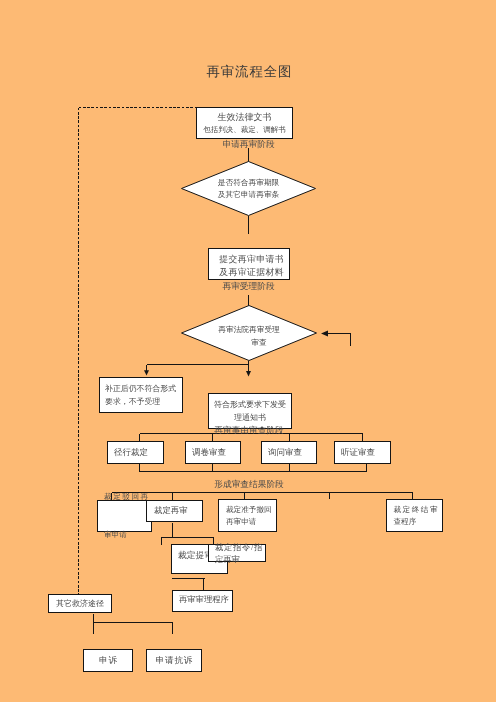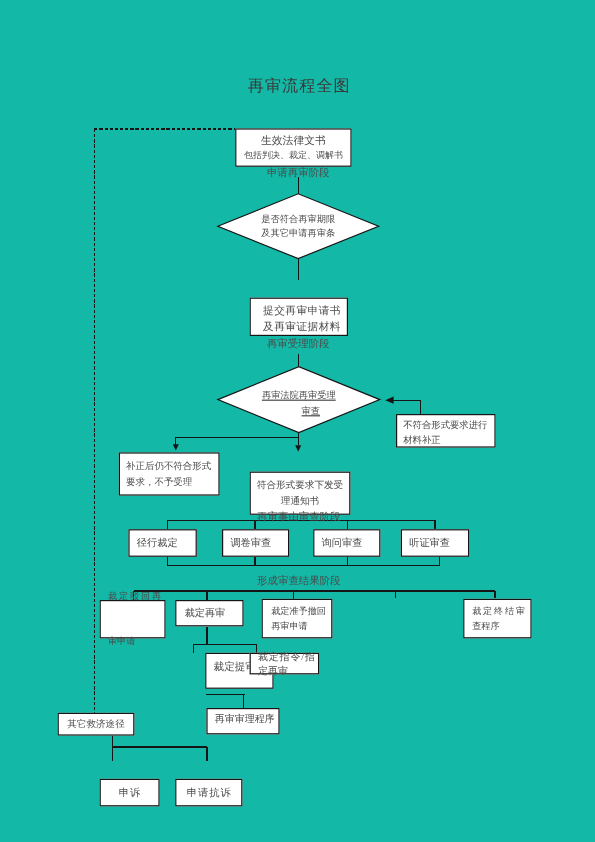--- a/index.html
+++ b/index.html
@@ -1,17 +1,17 @@
 <!DOCTYPE html>
 <html><head>
 <meta charset="utf-8">
 <title>再审流程全图</title>
 <style>
   html,body{margin:0;padding:0;background:#ffffff;}
-  #page{position:relative;width:496px;height:702px;background:#14b8a6;overflow:hidden;
+  #page{position:relative;width:496px;height:702px;background:#fdba74;overflow:hidden;
         font-family:"Liberation Serif",serif;
         -webkit-font-smoothing:antialiased;text-rendering:geometricPrecision;}
   .title{position:absolute;left:0;top:65px;width:496px;text-align:center;color:#3a3a3a;
          font-size:13.4px;line-height:14px;letter-spacing:0.9px;text-indent:2.8px;}
   .box{position:absolute;box-sizing:border-box;border:1px solid #151515;background:#fff;
        display:flex;flex-direction:column;justify-content:center;
        color:#4a4a4a;font-size:7.6px;}
   .box .l{display:block;line-height:11.8px;white-space:nowrap;}
   .ctr{align-items:center;text-align:center;margin-top:15px;}
   .lft{align-items:flex-start;text-align:left;}
@@ -72,30 +72,26 @@
 
   <div class="box ctr" style="left:208px;top:233px;width:82px;height:32px;padding-top:4px;padding-left:5px;">
     <span class="l" style="font-size:8.9px;line-height:13px;letter-spacing:0.4px;padding-left:0.4px;">提交再审申请书</span>
     <span class="l" style="font-size:8.9px;line-height:13px;letter-spacing:0.4px;padding-left:0.4px;">及再审证据材料</span>
   </div>
 
   <div class="dm" style="left:181px;top:305px;width:136px;height:56px;">
     <svg width="136" height="56" viewBox="0 0 136 56">
         <polygon points="0.5,28 68,0.5 135.5,28 68,55.5" fill="#fff" stroke="#151515" stroke-width="1"></polygon>
       </svg>
-    <div class="txt" style="padding-top:2.5px;text-decoration:underline;">
+    <div class="txt" style="padding-top:2.5px;">
       <span class="l" style="line-height:13px;">再审法院再审受理</span>
       <span class="l" style="line-height:13px;margin-left:20px;">审查</span>
     </div>
   </div>
 
-  <div class="box lft" style="left:330px;top:345px;width:83px;height:28px;padding-left:5px;padding-top:3px;">
-    <span class="l" style="font-size:7.8px;line-height:12px;">不符合形式要求进行</span>
-    <span class="l" style="font-size:7.8px;line-height:12px;">材料补正</span>
-  </div>
 
   <div class="box lft" style="left:99px;top:377px;width:84px;height:36px;padding-left:5px;">
     <span class="l" style="font-size:7.9px;line-height:13.5px;">补正后仍不符合形式</span>
     <span class="l" style="font-size:7.9px;line-height:13.5px;">要求，不予受理</span>
   </div>
 
   <div class="box ctr" style="left:208px;top:378px;width:84px;height:36px;">
     <span class="l" style="font-size:8px;line-height:13.5px;">符合形式要求下发受</span>
     <span class="l" style="font-size:8px;line-height:13.5px;">理通知书</span>
   </div>
@@ -106,21 +102,21 @@
   <div class="box lft" style="left:185px;top:441px;width:56px;height:23px;padding-left:6px;">
     <span class="l" style="font-size:8.5px;">调卷审查</span>
   </div>
   <div class="box lft" style="left:261px;top:441px;width:56px;height:23px;padding-left:6px;">
     <span class="l" style="font-size:8.5px;">询问审查</span>
   </div>
   <div class="box lft" style="left:334px;top:441px;width:57px;height:23px;padding-left:6px;">
     <span class="l" style="font-size:8.5px;">听证审查</span>
   </div>
 
-  <div class="box lft" style="left:83px;top:500px;width:55px;height:32px;padding-left:6px;gap:26px;">
+  <div class="box lft" style="left:97px;top:500px;width:55px;height:32px;padding-left:6px;gap:26px;">
     <span class="l" style="letter-spacing:1.55px;">裁定驳回再</span>
     <span class="l">审申请</span>
   </div>
   <div class="box lft" style="left:146px;top:500px;width:57px;height:22px;padding-left:7px;">
     <span class="l" style="font-size:8.4px;">裁定再审</span>
   </div>
   <div class="box lft" style="left:218px;top:499px;width:59px;height:33px;padding-left:7px;">
     <span class="l">裁定准予撤回</span>
     <span class="l">再审申请</span>
   </div>

